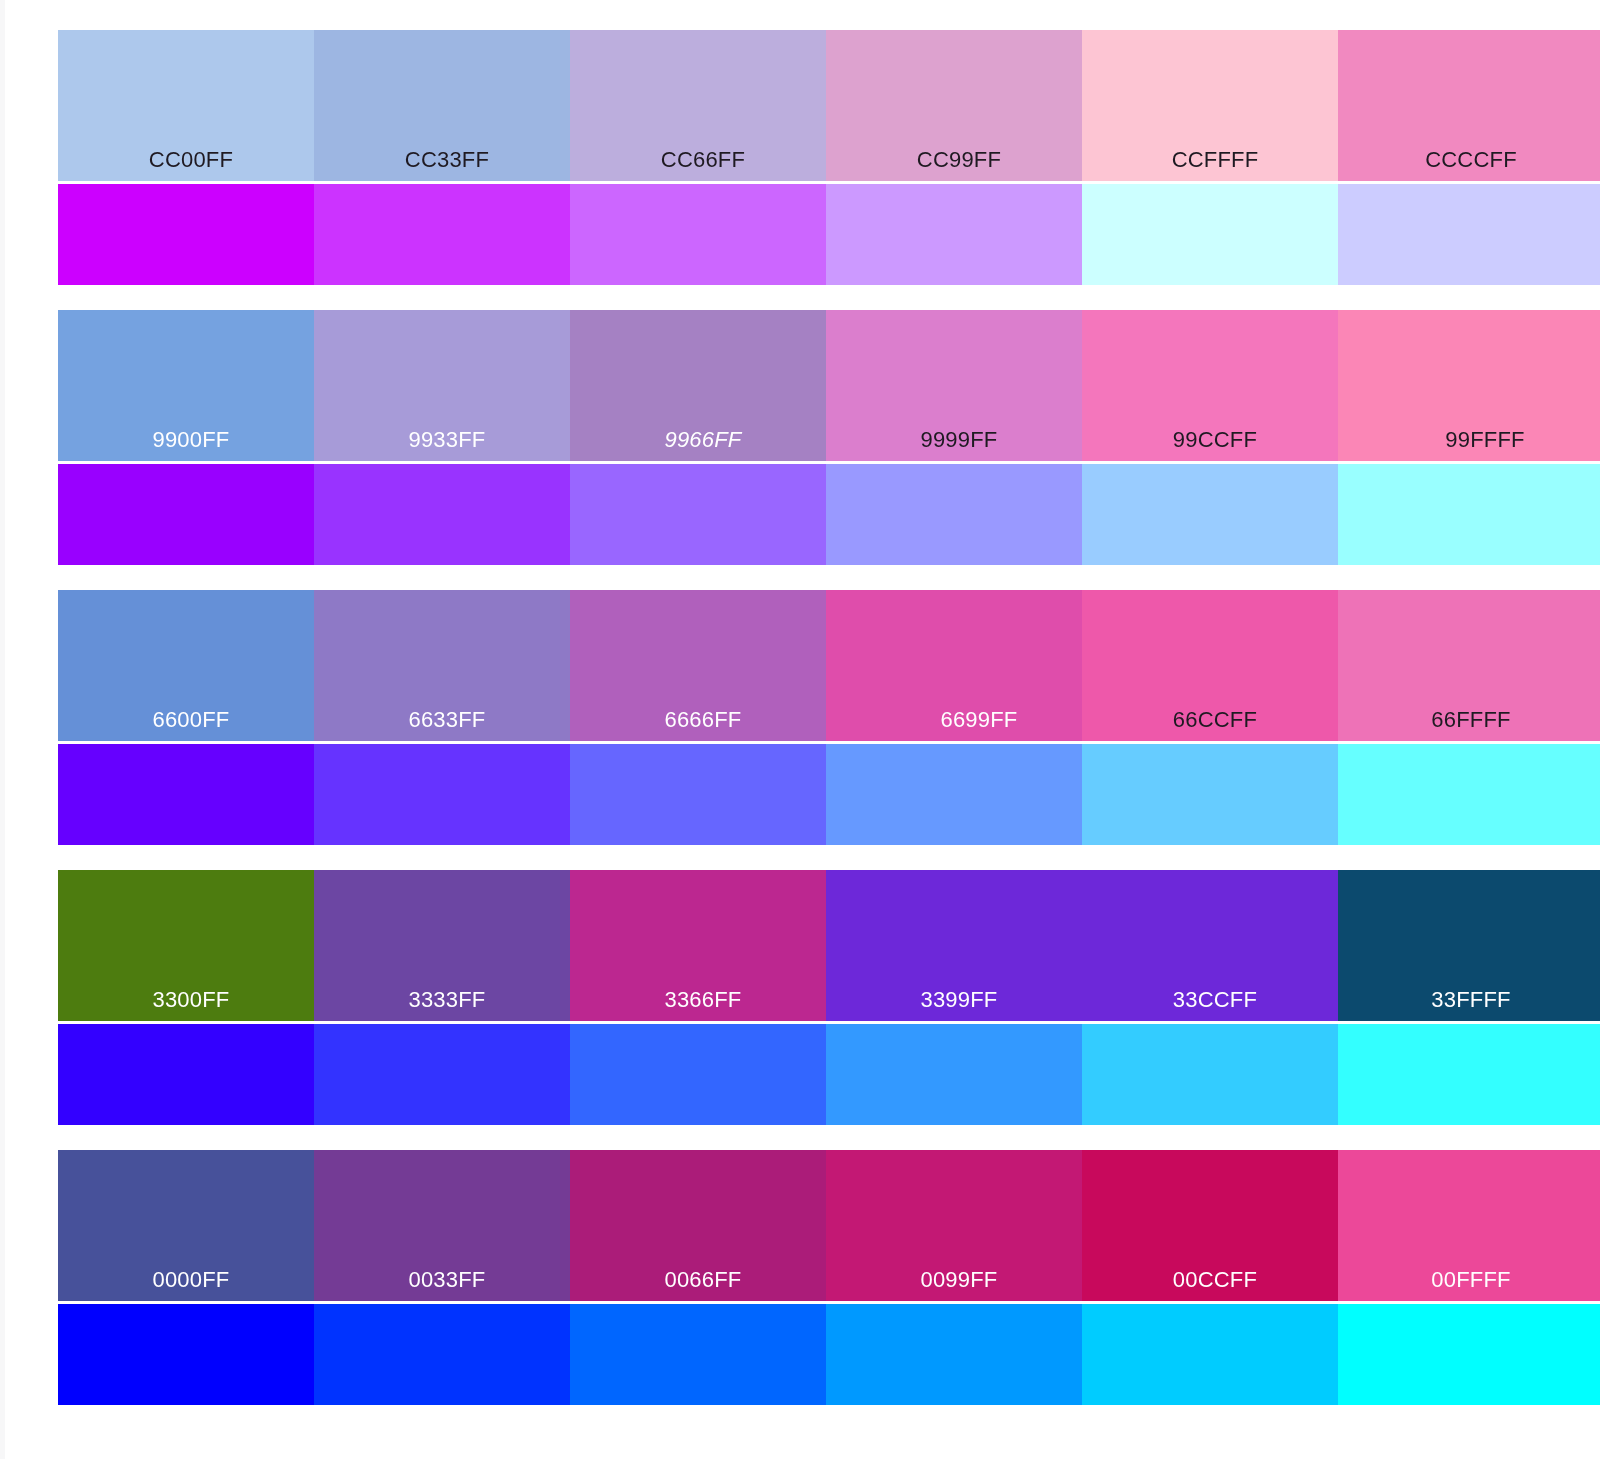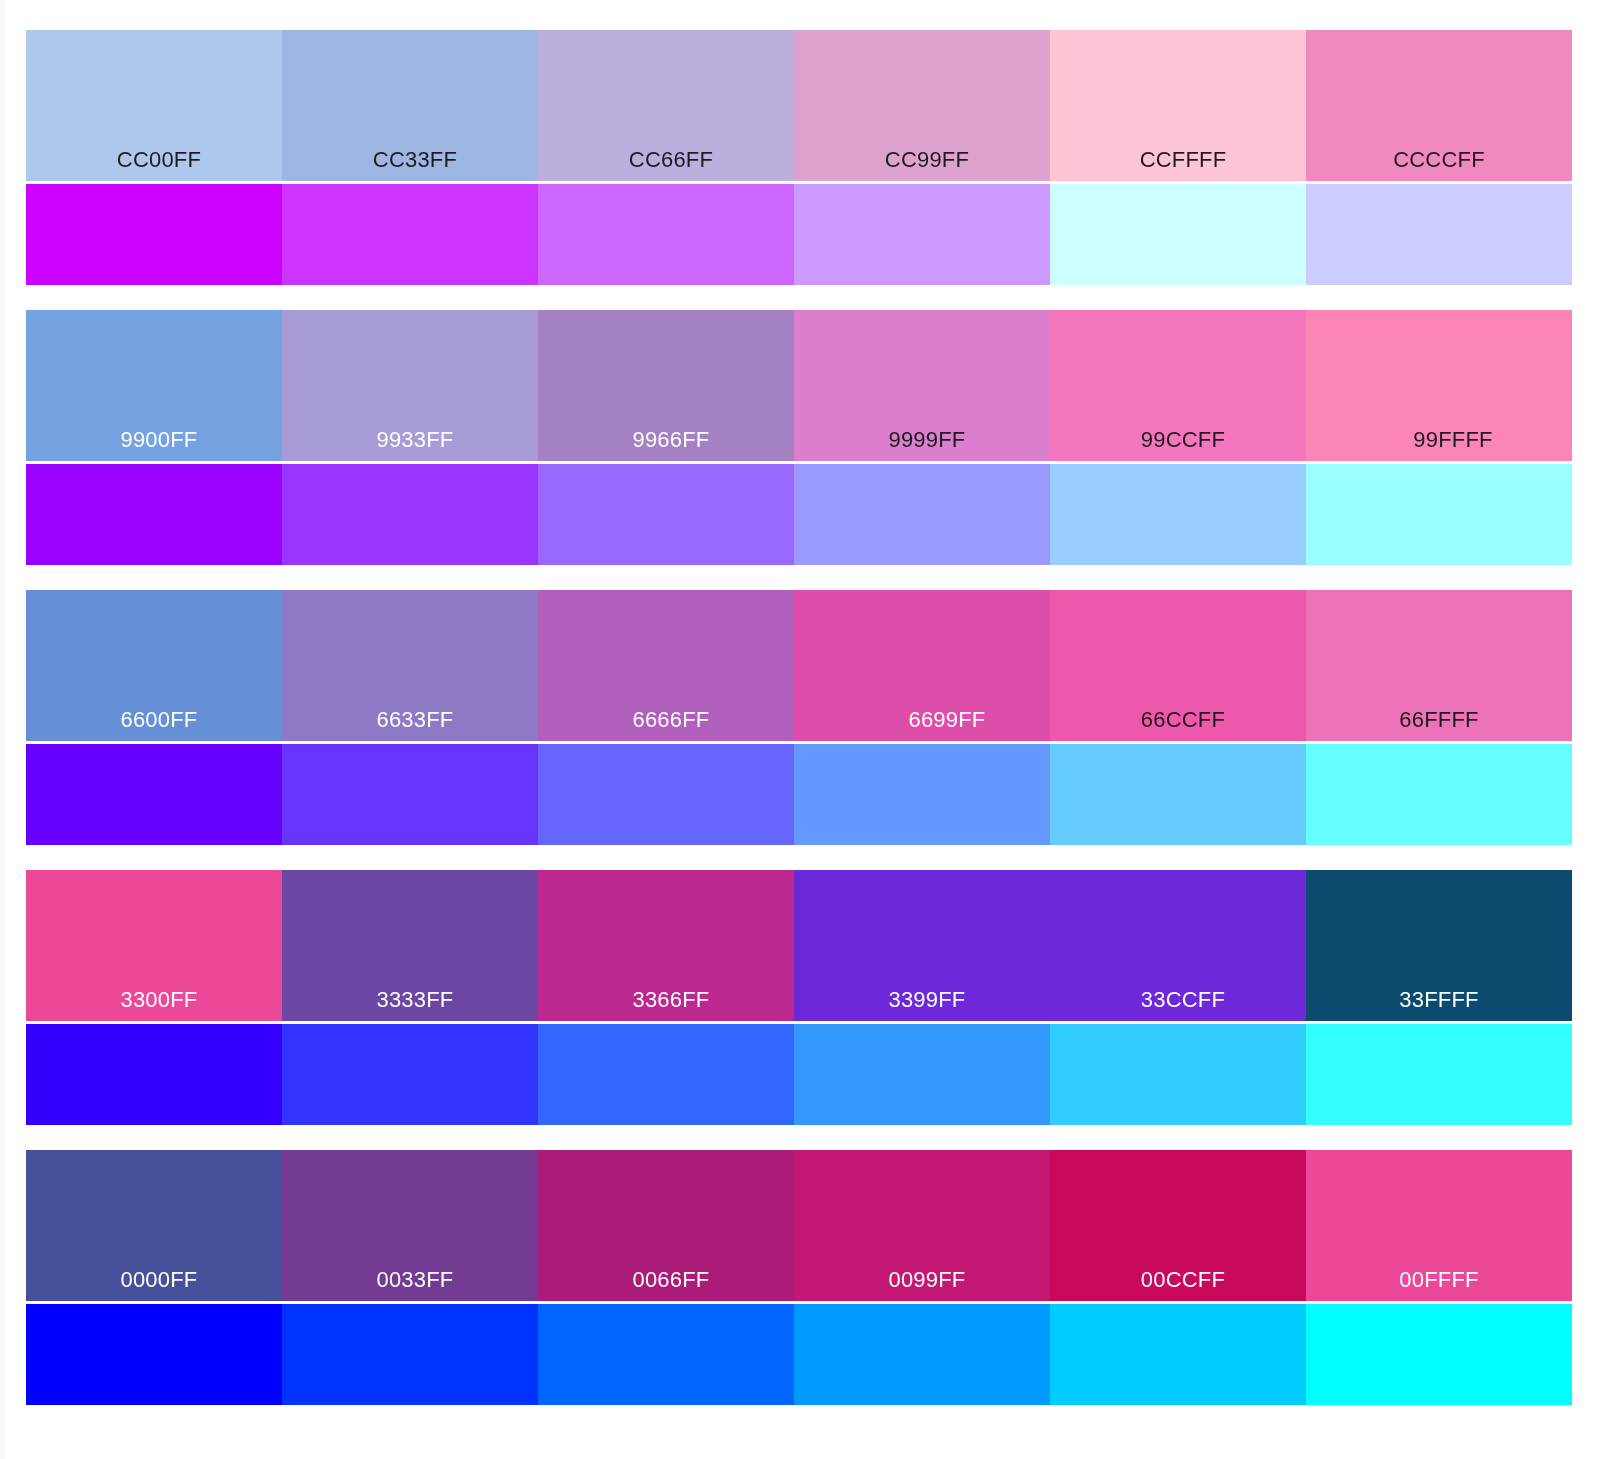--- a/index.html
+++ b/index.html
@@ -28,20 +28,21 @@
     row-gap: 25px;
     padding: 30px 0 0 26px;
     box-sizing: border-box;
   }
 
   .swatch-cell {
     display: flex;
     flex-direction: column;
     width: 266px;
     height: 255px;
+    margin-left: 32px;
   }
 
   .swatch-top {
     position: relative;
     height: 151px;
     width: 100%;
     box-sizing: border-box;
   }
 
   .swatch-label {
@@ -135,21 +136,21 @@
     </div>
     <div class="swatch-cell">
       <div class="swatch-top" style="background: rgb(167, 155, 216);">
         <div class="swatch-label" style="color: rgb(255, 255, 255);">9933FF</div>
       </div>
       <div class="swatch-gap"></div>
       <div class="swatch-bottom" style="background: rgb(153, 51, 255);"></div>
     </div>
     <div class="swatch-cell">
       <div class="swatch-top" style="background: rgb(165, 129, 195);">
-        <div class="swatch-label" style="color: rgb(255, 255, 255);">9966FF</div>
+        <div class="swatch-label" style="color: rgb(255, 255, 255); font-style: italic;">9966FF</div>
       </div>
       <div class="swatch-gap"></div>
       <div class="swatch-bottom" style="background: rgb(153, 102, 255);"></div>
     </div>
     <div class="swatch-cell">
       <div class="swatch-top" style="background: rgb(219, 126, 205);">
         <div class="swatch-label" style="color: rgb(31, 26, 34);">9999FF</div>
       </div>
       <div class="swatch-gap"></div>
       <div class="swatch-bottom" style="background: rgb(153, 153, 255);"></div>
@@ -204,21 +205,21 @@
       <div class="swatch-bottom" style="background: rgb(102, 204, 255);"></div>
     </div>
     <div class="swatch-cell">
       <div class="swatch-top" style="background: rgb(238, 114, 183);">
         <div class="swatch-label" style="color: rgb(31, 26, 34);">66FFFF</div>
       </div>
       <div class="swatch-gap"></div>
       <div class="swatch-bottom" style="background: rgb(102, 255, 255);"></div>
     </div>
     <div class="swatch-cell">
-      <div class="swatch-top" style="background: #ec4899;">
+      <div class="swatch-top" style="background: #4d7c0f;">
         <div class="swatch-label" style="color: rgb(255, 255, 255);">3300FF</div>
       </div>
       <div class="swatch-gap"></div>
       <div class="swatch-bottom" style="background: rgb(51, 0, 255);"></div>
     </div>
     <div class="swatch-cell">
       <div class="swatch-top" style="background: rgb(108, 70, 163);">
         <div class="swatch-label" style="color: rgb(255, 255, 255);">3333FF</div>
       </div>
       <div class="swatch-gap"></div>

